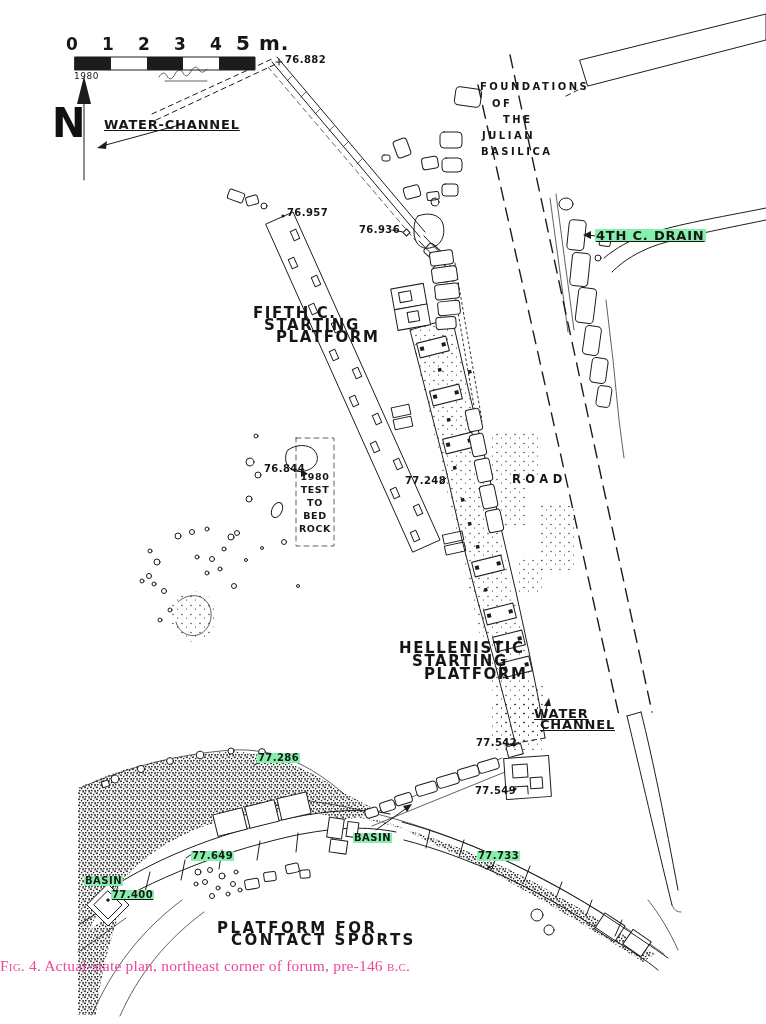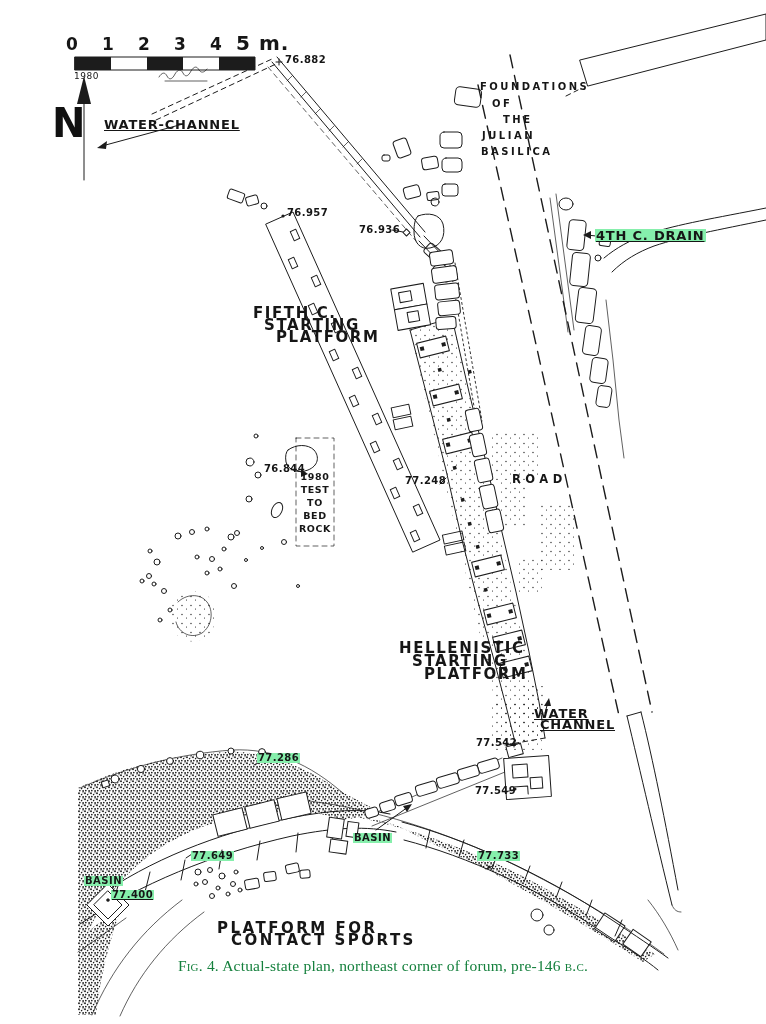--- a/index.html
+++ b/index.html
@@ -22,22 +22,22 @@
   .unit{font-size:20px;letter-spacing:1px;}
   .tiny{font-size:9px;font-weight:700;letter-spacing:.5px;}
   .s9{font-size:13px;letter-spacing:.8px;text-decoration:underline;}
   .s85{font-size:10px;letter-spacing:.5px;}
   .ls2{letter-spacing:2.5px;}
   .m11{font-size:15px;letter-spacing:1.6px;}
   .road{font-size:11.5px;letter-spacing:4.5px;}
   .knock{background:#86efac;padding:0 1px;}
   .ctr{width:40px;text-align:center;letter-spacing:.6px;font-size:9.5px;}
   .north{position:absolute;font:700 40px "DejaVu Sans",sans-serif;color:#111;}
-  #caption{position:absolute;left:0;top:957px;width:766px;text-align:center;
-           font:15.5px "Liberation Serif","DejaVu Serif",serif;color:#15803d;letter-spacing:.2px;}
+  #caption{position:absolute;left:0;top:957px;width:766px;
+           font:15.5px "Liberation Serif","DejaVu Serif",serif;color:#ec4899;letter-spacing:.2px;}
   .sc{font-variant:small-caps;}
 </style>
 </head>
 <body>
 
 <div id="page">
 
 <svg width="766" height="1024" viewBox="0 0 766 1024">
   <defs>
     <pattern id="pDark" width="6" height="6" patternUnits="userSpaceOnUse">

